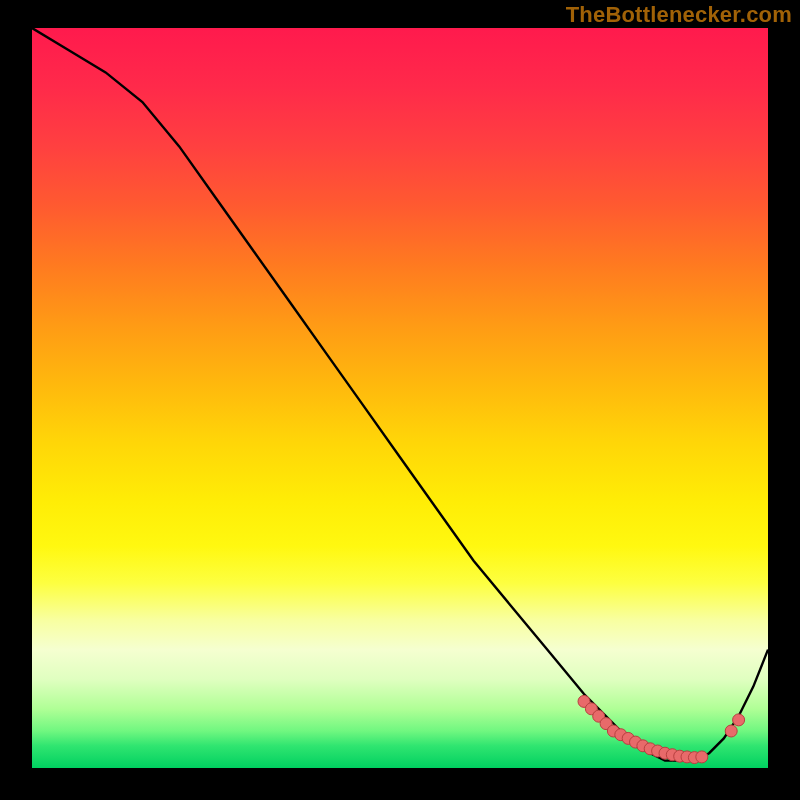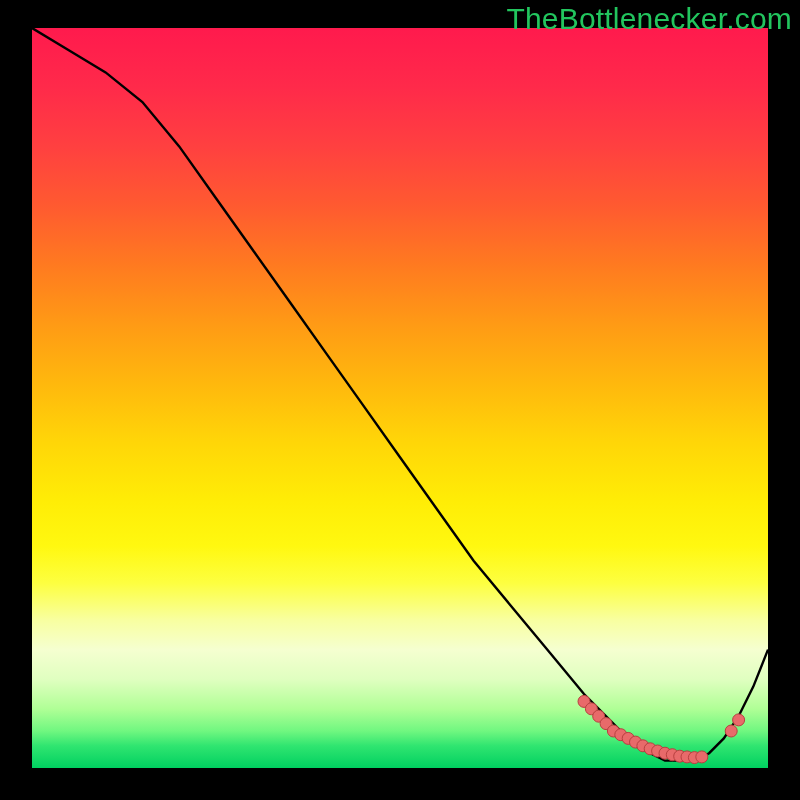--- a/index.html
+++ b/index.html
@@ -8,23 +8,23 @@
     height: 800px;
     background: #000;
     position: relative;
     font-family: Arial, sans-serif;
     overflow: hidden;
   }
   .watermark {
     position: absolute;
     top: 2px;
     right: 8px;
-    color: #22c55e;
-    font-size: 30px;
-    font-weight: 400;
+    color: #a16207;
+    font-size: 22px;
+    font-weight: 700;
     z-index: 10;
     letter-spacing: 0.2px;
   }
   .plot-area {
     position: absolute;
     left: 32px;
     top: 28px;
     width: 736px;
     height: 740px;
   }

